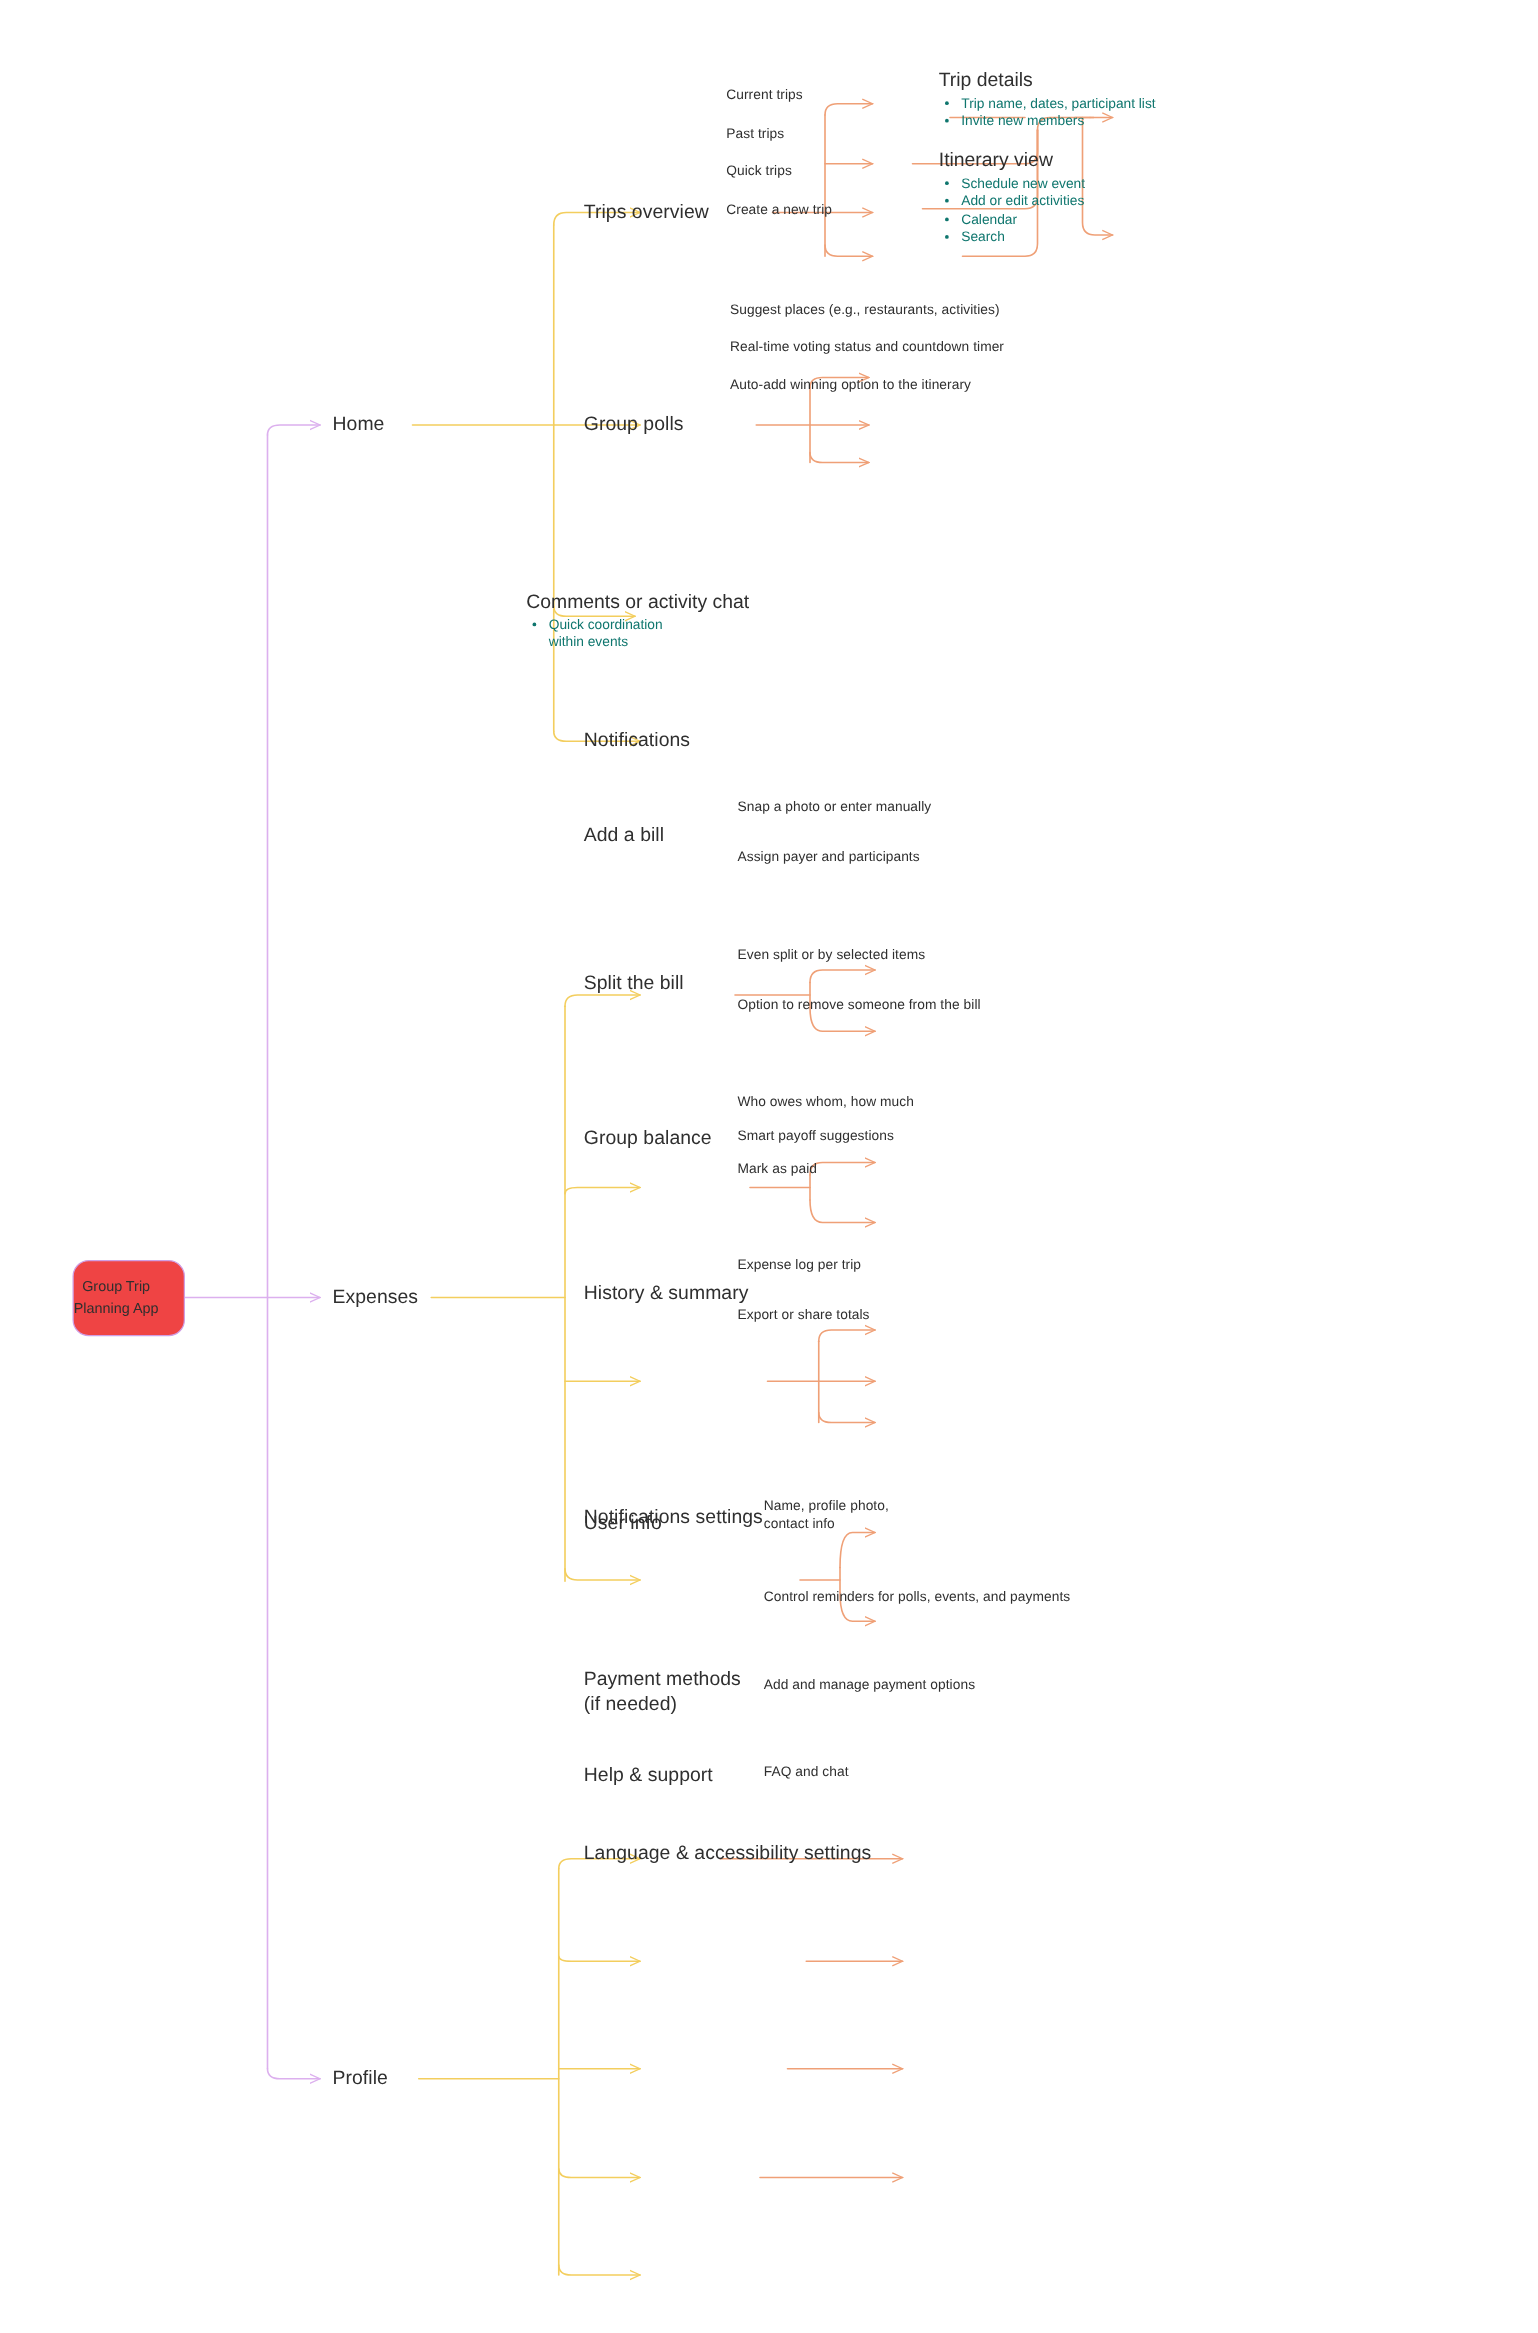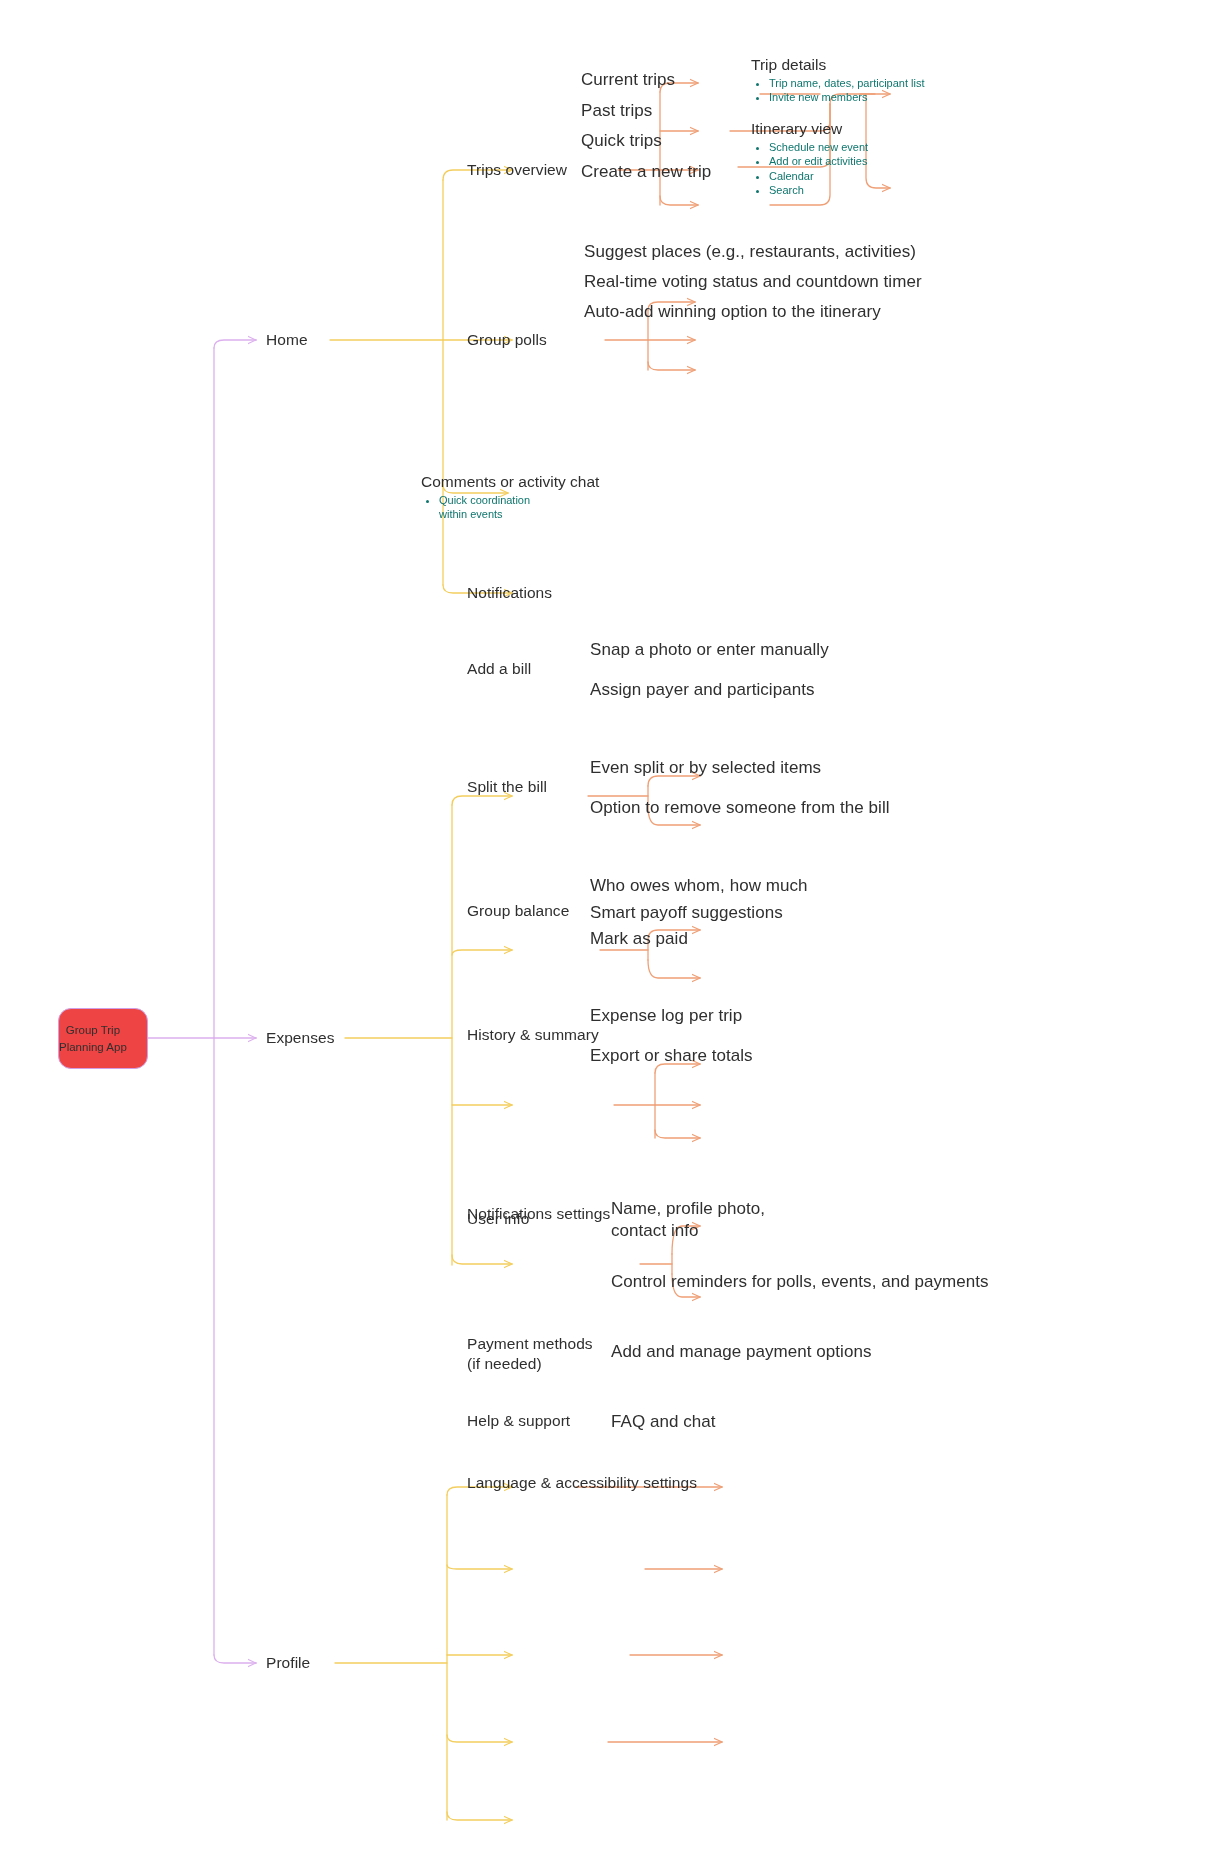--- a/index.html
+++ b/index.html
@@ -29,21 +29,21 @@
   .node {
     position: absolute;
     font-size: 15.5px;
     line-height: 1.30;
     color: #2f2f2f;
     white-space: nowrap;
     letter-spacing: 0.05px;
   }
   .node.l1 { font-size: 15.5px; }
   .node.l2 { font-size: 15.5px; margin-left: 46px; }
-  .node.l3 { font-size: 17px; }
+  .node.l3 { font-size: 11px; }
   .node.multiline { white-space: normal; }
 
   .root-node {
     position: absolute;
     left: 58px;
     top: 1008px;
     width: 88px;
     height: 59px;
     border: 1.4px solid #cf9ee4;
     border-radius: 13px;

